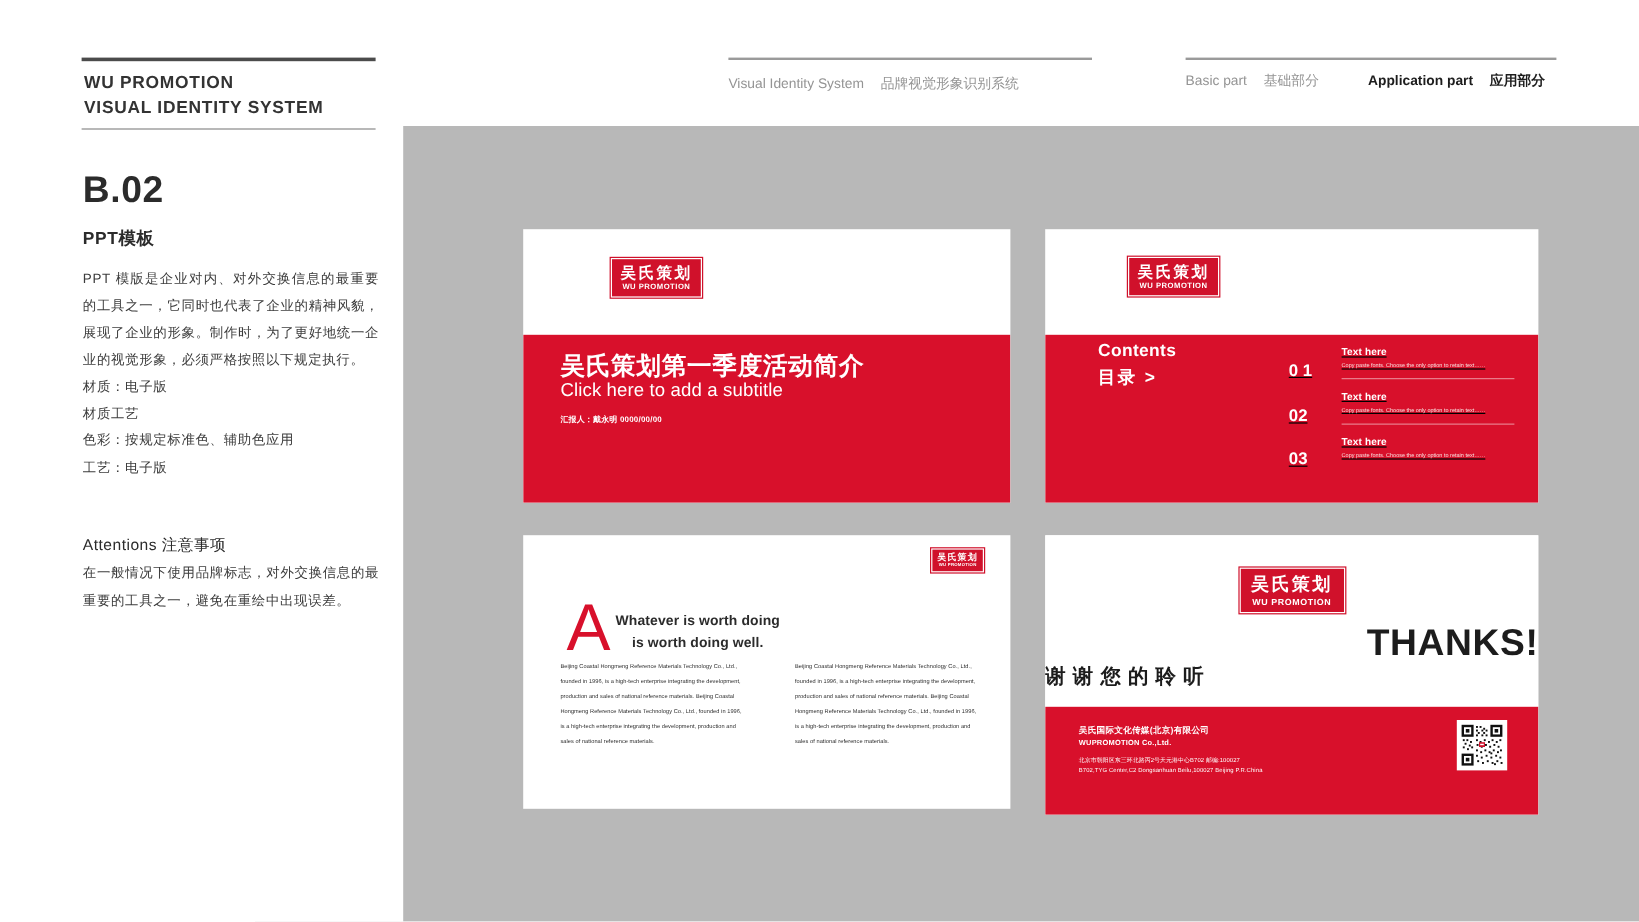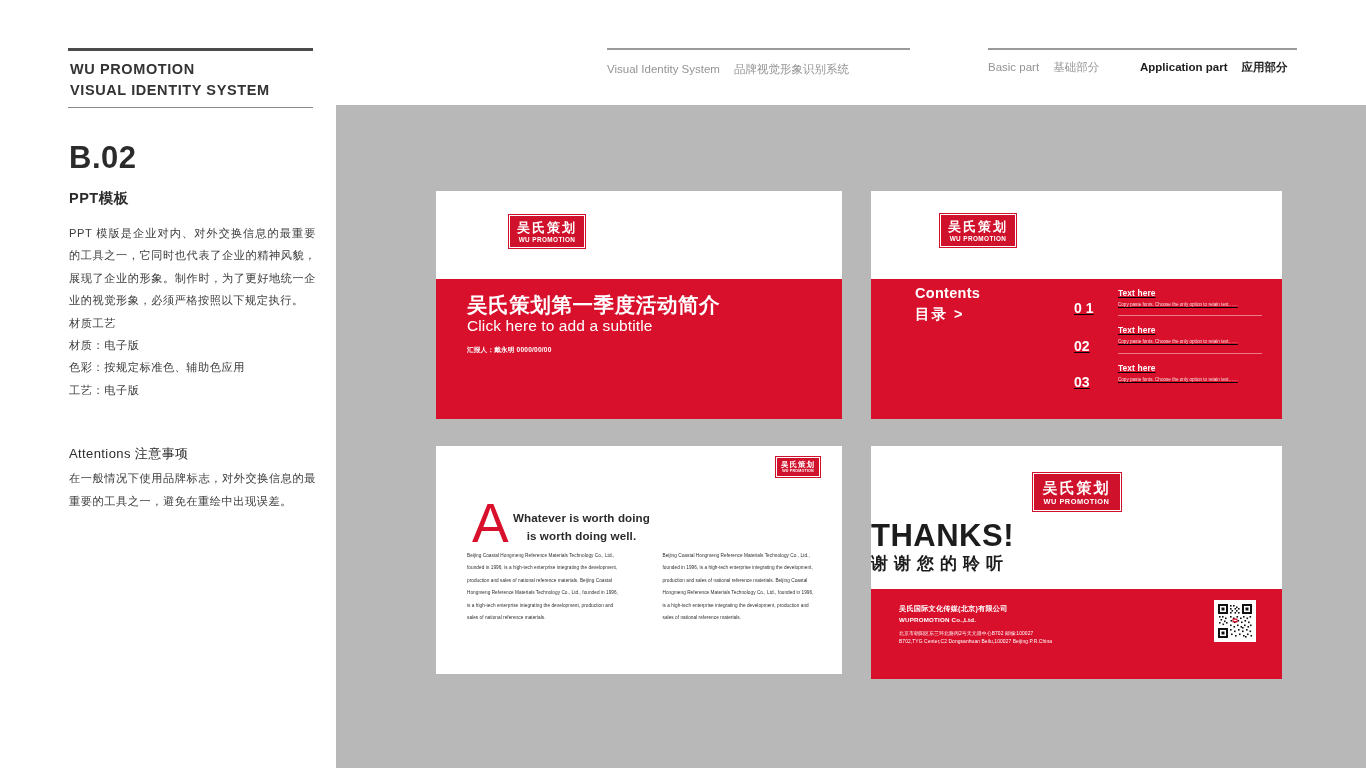--- a/index.html
+++ b/index.html
@@ -102,21 +102,21 @@
                       font-weight:normal; line-height:.82; font-family:"Liberation Sans", sans-serif; }
   #slide-quote .q-txt { position:absolute; left:77px; top:63px; font-size:11.6px; font-weight:bold;
                         color:#2b2b2b; line-height:1.58; letter-spacing:.1px;text-align:center; }
   #slide-quote .q-cols { position:absolute; left:31px; right:28px; top:104px; display:flex; gap:44px; }
   #slide-quote .q-cols .col { flex:1; }
   #slide-quote .q-cols p { font-size:4.7px; color:#2e2e2e; line-height:2.65; letter-spacing:.05px; }
 
   
   #slide-thanks .white { position:absolute; left:0; right:0; top:0; height:143px; background:#fff; }
   #slide-thanks .th-logo { position:absolute; left:50%; transform:translateX(-50%); top:27px; }
-  #slide-thanks .th-h1 { position:absolute; left:0; right:0; top:72px; text-align:left;
+  #slide-thanks .th-h1 { position:absolute; left:0; right:0; top:72px; text-align:right;
                          font-size:31px; font-weight:bold; color:#1c1c1c; letter-spacing:.5px; }
   #slide-thanks .th-h2 { position:absolute; left:0; right:0; top:106px; text-align:left;
                          font-size:17px; font-weight:bold; color:#1c1c1c; letter-spacing:6px; }
   #slide-thanks .red { position:absolute; left:0; right:0; top:143px; bottom:0; background:#d8102b; }
   #slide-thanks .addr { position:absolute; left:28px; top:158px; color:#fff; }
   #slide-thanks .addr .l1 { font-size:7.2px; font-weight:bold; letter-spacing:.2px; }
   #slide-thanks .addr .l2 { font-size:6.2px; font-weight:bold; letter-spacing:.2px; margin-top:2px; }
   #slide-thanks .addr .l3 { font-size:4.9px; margin-top:7px; letter-spacing:.1px; }
   #slide-thanks .addr .l4 { font-size:4.9px; margin-top:3px; letter-spacing:.1px; }
   #slide-thanks .qr { position:absolute; right:26px; top:154px; width:42px; height:42px;
@@ -158,22 +158,22 @@
     <div class="row">
       <span class="active">Application part</span>
       <span class="cn active">应用部分</span>
     </div>
   </div>
 
   <div class="side">
     <div class="side-code">B.02</div>
     <div class="side-sub">PPT模板</div>
     <div class="side-body">PPT 模版是企业对内、对外交换信息的最重要的工具之一，它同时也代表了企业的精神风貌，展现了企业的形象。制作时，为了更好地统一企业的视觉形象，必须严格按照以下规定执行。</div>
+    <div class="side-spec">材质：电子版</div>
     <div class="side-spec">材质工艺</div>
-    <div class="side-spec">材质：电子版</div>
     <div class="side-spec">色彩：按规定标准色、辅助色应用</div>
     <div class="side-spec">工艺：电子版</div>
     <div class="side-attn-h">Attentions 注意事项</div>
     <div class="side-attn-b">在一般情况下使用品牌标志，对外交换信息的最重要的工具之一，避免在重绘中出现误差。</div>
   </div>
 
   <div id="gray"></div>
 
   <div class="slide" id="slide-title">
     <div class="top">

